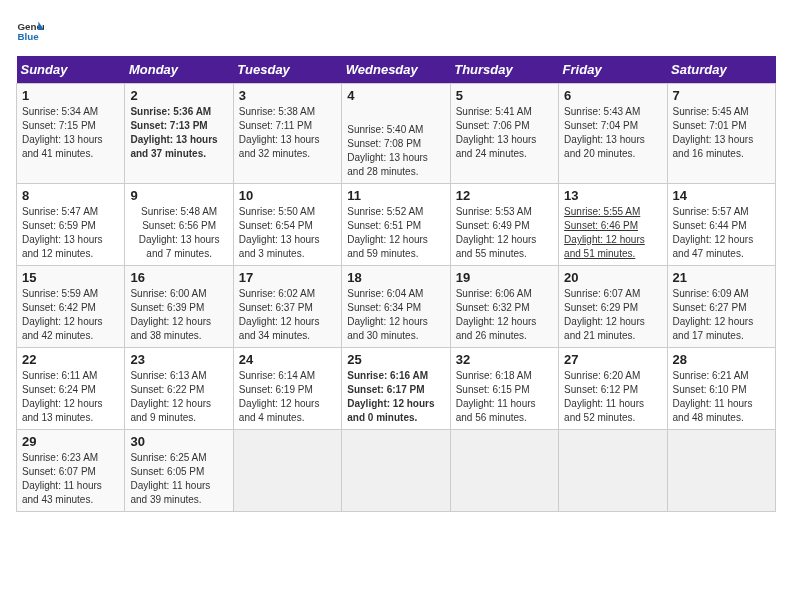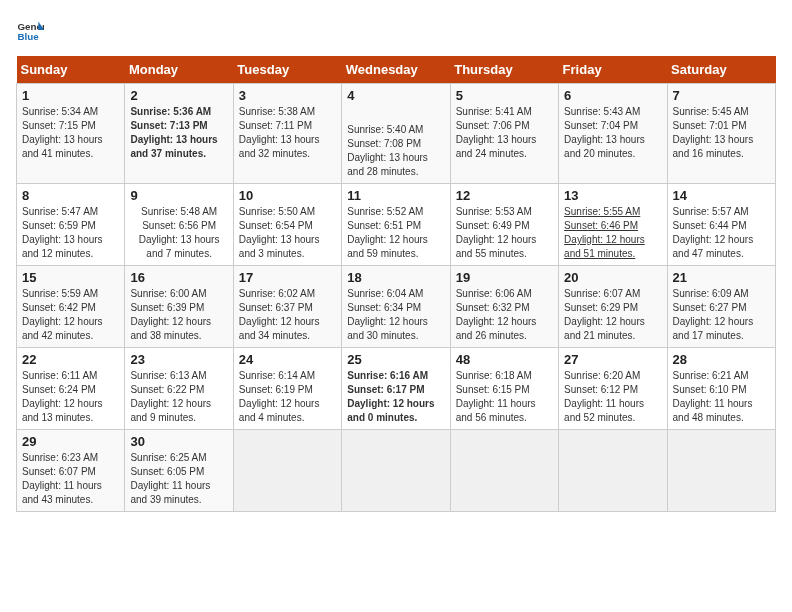--- a/index.html
+++ b/index.html
@@ -36,26 +36,27 @@
     .subtitle {
       font-size: 14px;
       color: #555;
     }
     table {
       width: 100%;
       border-collapse: collapse;
       font-size: 11px;
     }
     thead tr th {
-      background-color: #c2410c;
+      background-color: #4c1d95;
       color: #fff;
       padding: 6px 4px;
       text-align: left;
       font-size: 13px;
       font-weight: bold;
+      font-style: italic;
     }
     tbody tr td {
       border: 1px solid #ccc;
       padding: 4px 5px;
       vertical-align: top;
       background: #fff;
       min-height: 70px;
       width: 14.28%;
     }
     tbody tr:nth-child(odd) td {
@@ -287,21 +288,21 @@
 and 4 minutes.</div>
         </td>
         <td>
           <span class="day-num">25</span>
           <div class="day-info" style="white-space: pre-line; font-weight: bold;">Sunrise: 6:16 AM
 Sunset: 6:17 PM
 Daylight: 12 hours
 and 0 minutes.</div>
         </td>
         <td>
-          <span class="day-num">48</span>
+          <span class="day-num">32</span>
           <div class="day-info" style="white-space: pre-line;">Sunrise: 6:18 AM
 Sunset: 6:15 PM
 Daylight: 11 hours
 and 56 minutes.</div>
         </td>
         <td>
           <span class="day-num">27</span>
           <div class="day-info" style="white-space: pre-line;">Sunrise: 6:20 AM
 Sunset: 6:12 PM
 Daylight: 11 hours

